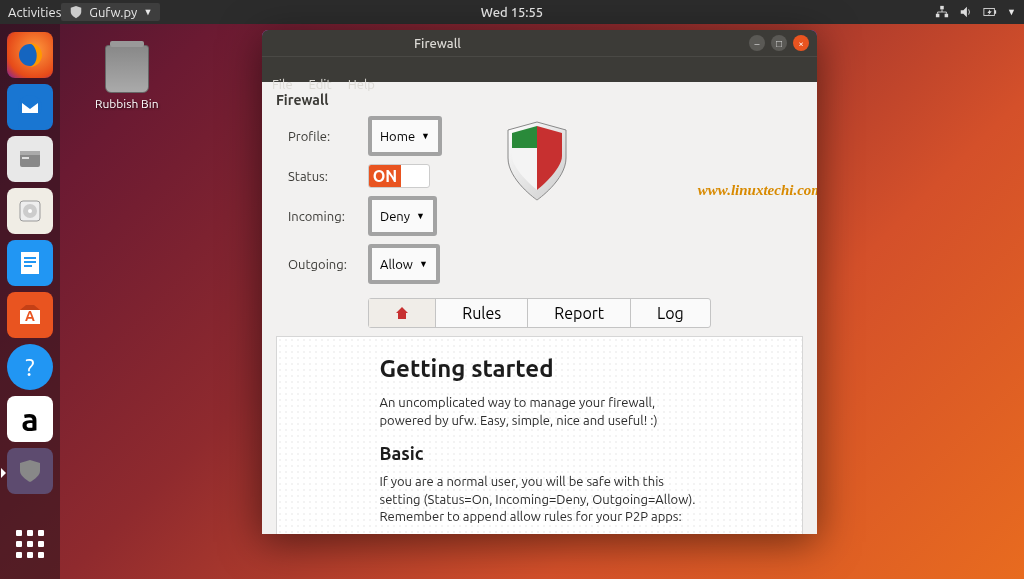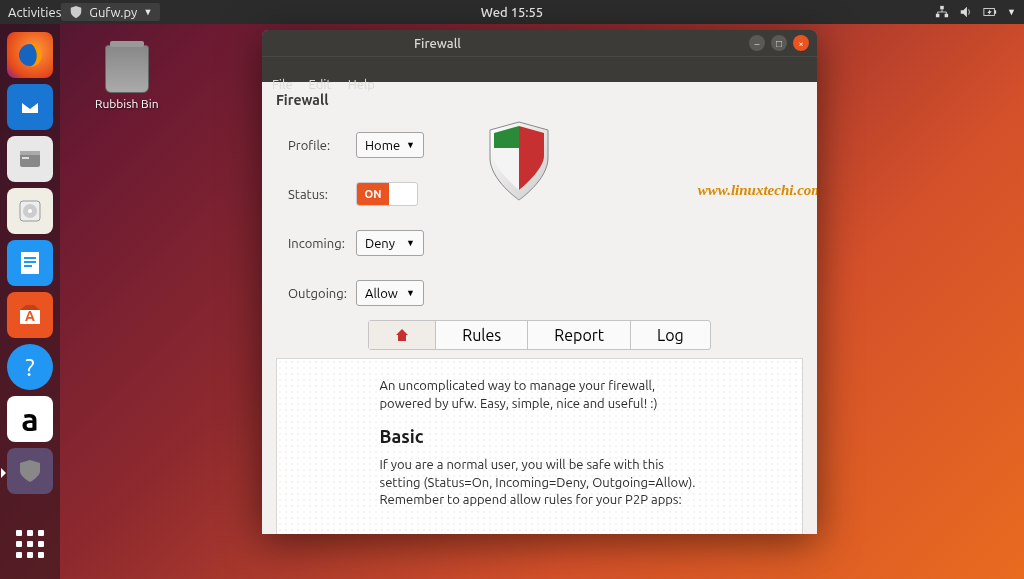--- a/index.html
+++ b/index.html
@@ -45,26 +45,26 @@
 .win-btn.close { background: #e95420; color:#fff; }
 
 .menubar { height: 26px; background: #3c3b37; color: #dcdad5; display: flex; align-items: center; gap: 16px; padding: 0 10px; font-size: 13px; border-top: 1px solid #4a4945; }
 .menubar span { cursor: pointer; margin-top: 28px; }
 
 .win-body { padding: 10px 14px; background: #f2f1f0; }
 .section-title { font-weight: bold; font-size: 14px; color: #3c3b37; margin-bottom: 8px; }
 
 .form-area { display: flex; gap: 20px; }
 .form-rows { display: flex; flex-direction: column; gap: 8px; }
-.form-row { display: flex; align-items: center; gap: 10px; margin-top: 16px; }
+.form-row { display: flex; align-items: center; gap: 22px; }
 .form-row label { width: 70px; font-size: 13px; color: #3c3b37; text-align: left; padding-left: 12px; }
-.dropdown { min-width: 68px; height: 26px; background: #fafafa; border: 1px solid #a3a3a3; border-radius: 3px; display: flex; align-items: center; padding: 8px 8px; font-size: 13px; gap: 6px; cursor: pointer; }
+.dropdown { min-width: 68px; height: 26px; background: #fafafa; border: 4px solid #a3a3a3; border-radius: 3px; display: flex; align-items: center; padding: 16px 8px; font-size: 13px; gap: 6px; cursor: pointer; }
 .dropdown .arrow { margin-left: auto; font-size: 9px; }
 .toggle { width: 62px; height: 24px; background: #fff; border: 1px solid #ccc; border-radius: 3px; display: flex; align-items: center; cursor: pointer; overflow: hidden; }
-.toggle .on { width: 32px; height: 100%; background: #e95420; color: #fff; font-size: 11px; display: flex; align-items: center; justify-content: center; font-weight: bold; }
+.toggle .on { width: 32px; height: 100%; background: #e95420; color: #fff; font-size: 16px; display: flex; align-items: center; justify-content: center; font-weight: bold; }
 
 .shield-area { flex: 1; position: relative; }
 .shield { width: 70px; height: 82px; margin-left: 40px; margin-top: 4px; }
 .watermark { position: absolute; right: -20px; top: 66px; color: #d88a00; font-family: Georgia, serif; font-style: italic; font-weight: bold; font-size: 15px; }
 
 .tabs-row { display: flex; justify-content: center; margin-top: 14px; }
 .tabs { display: flex; border: 1px solid #c4c4c4; border-radius: 3px; background: #fafafa; }
 .tab { padding: 5px 26px; font-size: 16px; border-right: 1px solid #c4c4c4; cursor: pointer; display: flex; align-items: center; gap: 4px; }
 .tab:last-child { border-right: none; }
 .tab.active { background: #f0ede8; }
@@ -251,19 +251,20 @@
             </svg>
         </div>
         <div class="tab">Rules</div>
         <div class="tab">Report</div>
         <div class="tab">Log</div>
       </div>
     </div>
 
     <div class="content-panel">
       <div class="content-inner">
+        <h1>Getting started</h1>
         <p>An uncomplicated way to manage your firewall, powered by ufw. Easy, simple, nice and useful! :)</p>
         <h2>Basic</h2>
         <p>If you are a normal user, you will be safe with this setting (Status=On, Incoming=Deny, Outgoing=Allow). Remember to append allow rules for your P2P apps:</p>
       </div>
     </div>
   </div>
 </div>
 
 </body></html>

